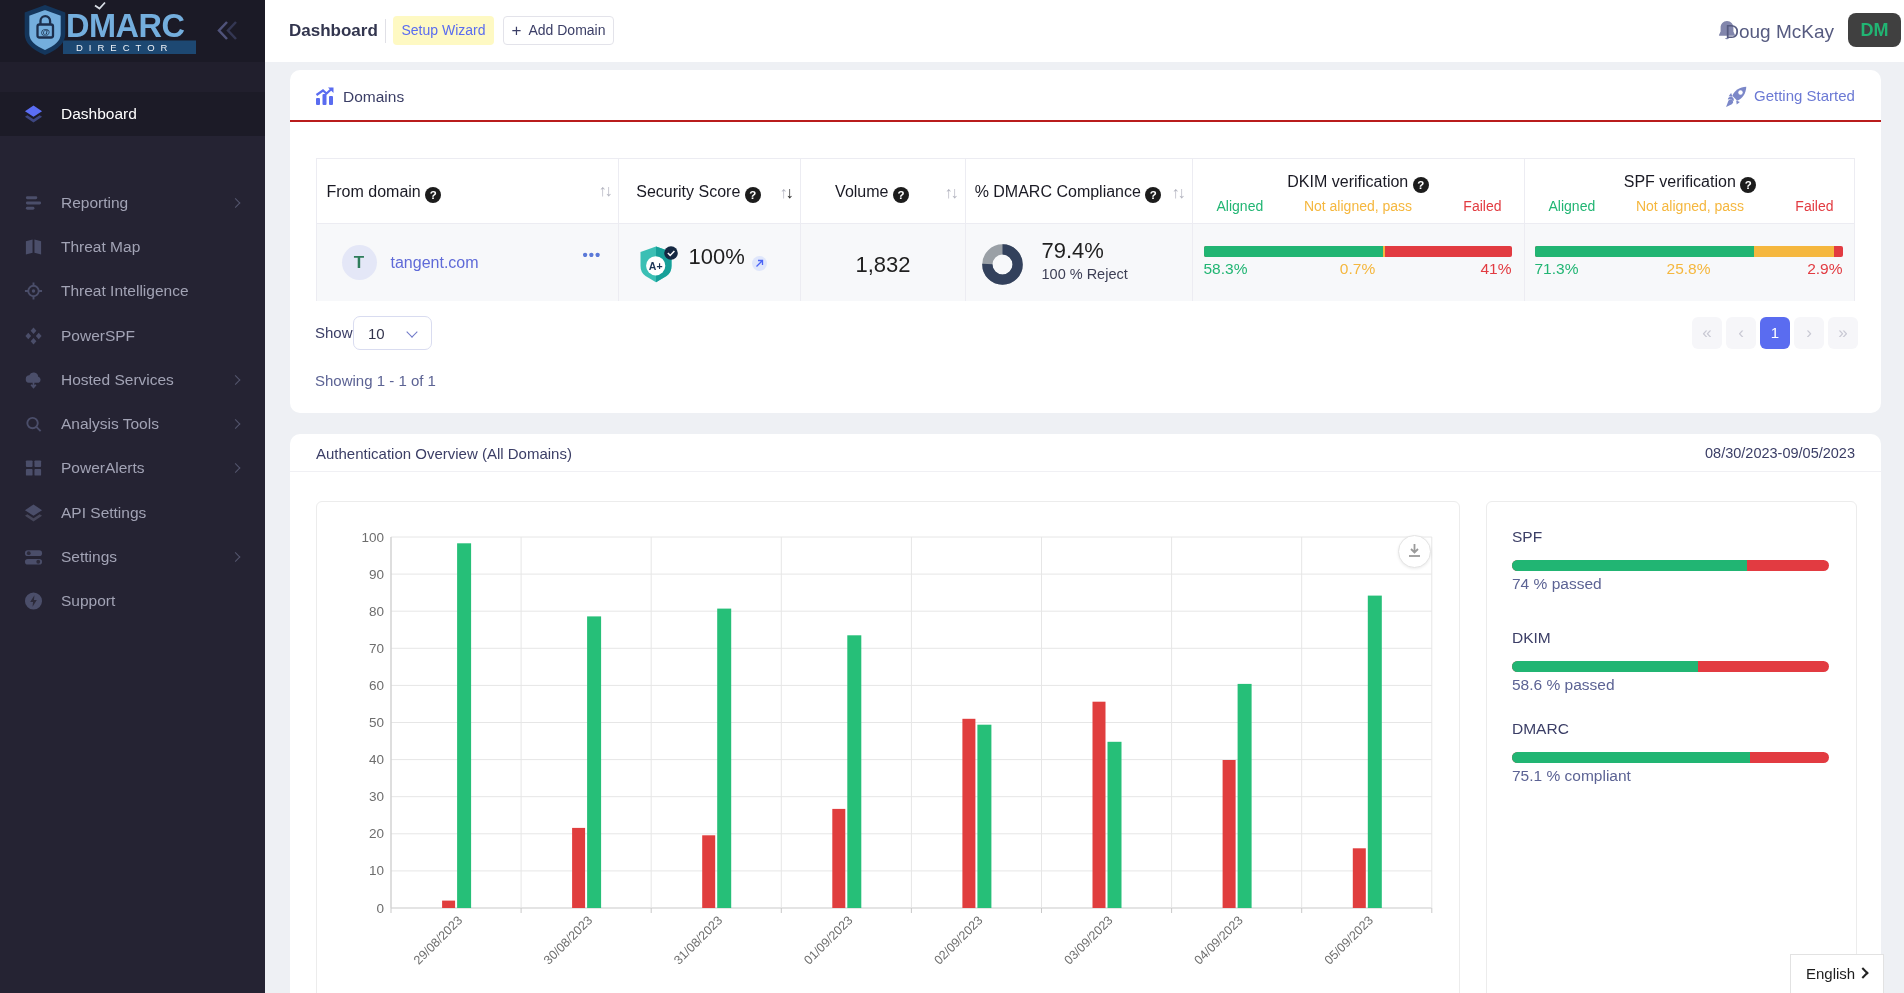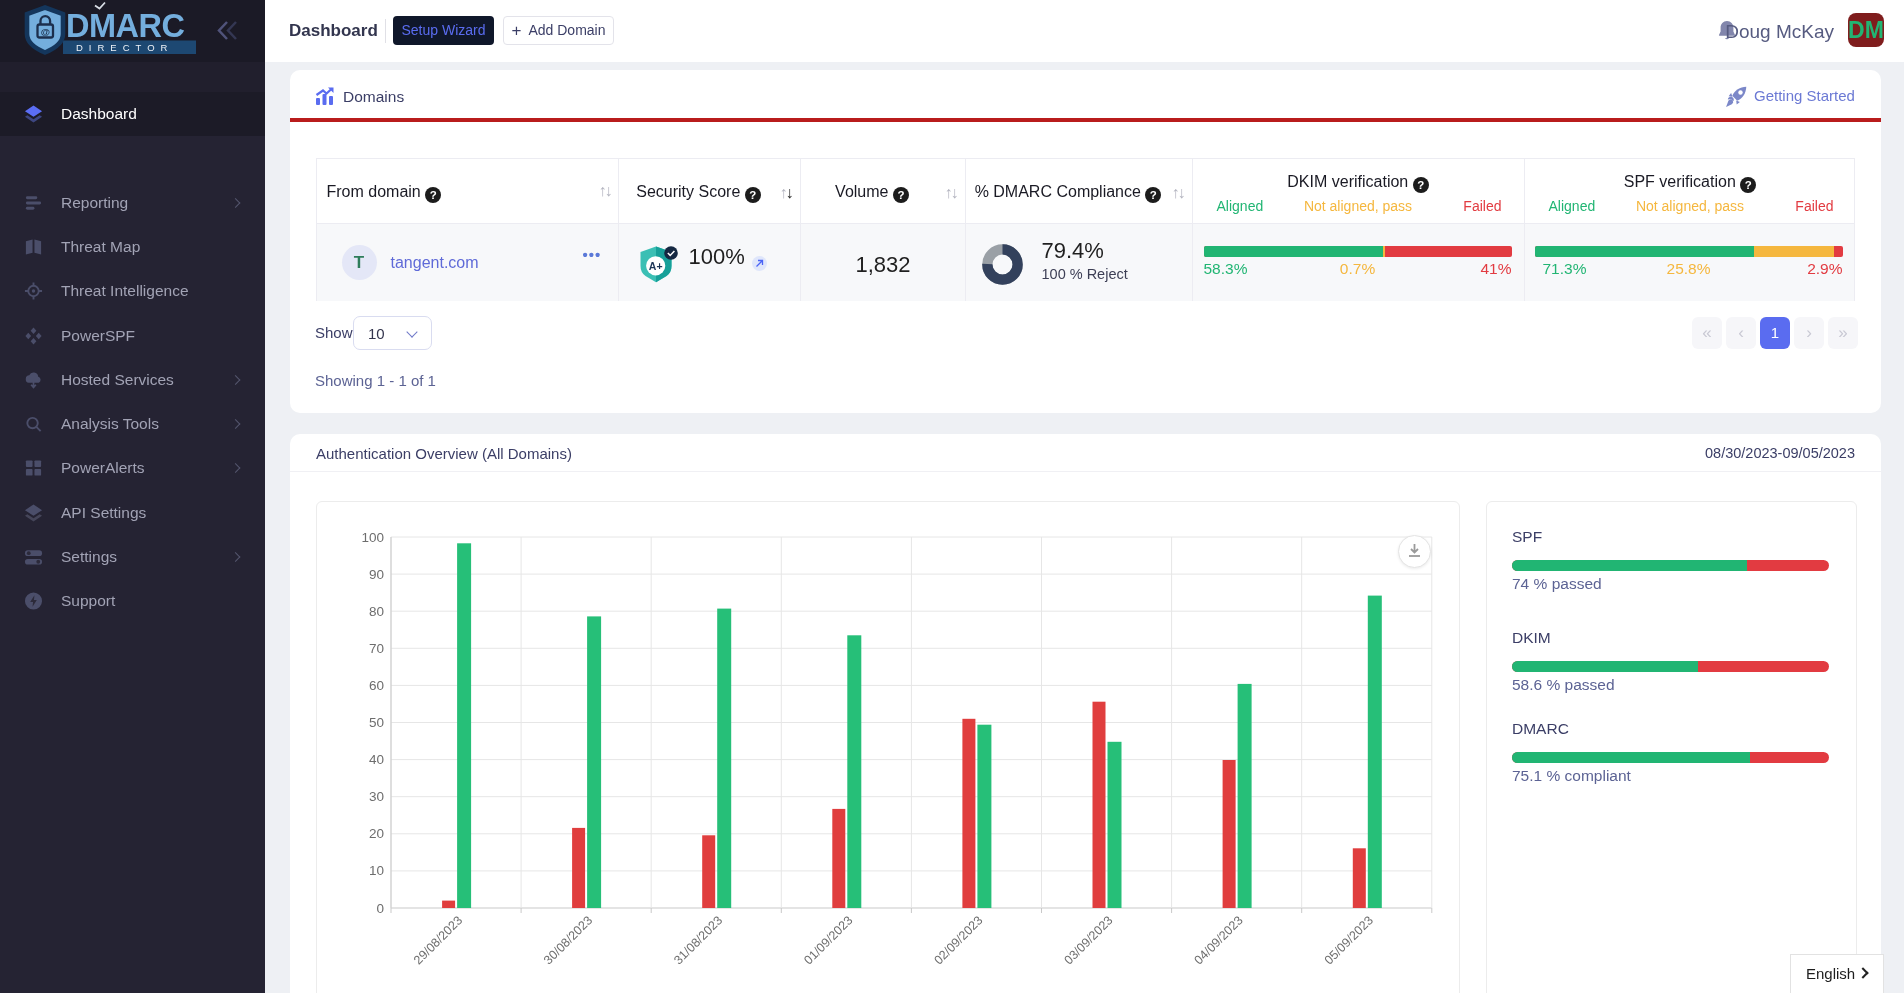--- a/index.html
+++ b/index.html
@@ -135,37 +135,37 @@
         <circle cx="10" cy="10" r="9" fill="#4b4e6a"></circle>
         <path d="M11 4 L6.5 11 L9.5 11 L9 16 L13.5 9 L10.5 9 Z" fill="#2c2a3a"></path>
       </svg>
       <div class="txt">Support</div>
     </div>
 </div>
 
 <div id="topbar">
   <div class="abs" style="left:24px;top:21px;font-size:17px;font-weight:bold;color:#32354e;">Dashboard</div>
   <div class="abs" style="left:120px;top:19px;width:1px;height:24px;background:#e0e0e6;"></div>
-  <div class="abs" style="left:128px;top:16px;width:101px;height:29px;background:#0f172a;border-radius:4px;
+  <div class="abs" style="left:128px;top:16px;width:101px;height:29px;background:#fef9c3;border-radius:4px;
        color:#5a6cf0;font-size:14px;text-align:center;line-height:29px;">Setup Wizard</div>
   <div class="abs" style="left:238px;top:16px;width:111px;height:29px;background:#fff;border:1px solid #e3e3ea;border-radius:4px;
        color:#3b3e66;font-size:14px;text-align:center;line-height:27px;"><span style="font-size:17px;vertical-align:-1px;">+</span>&nbsp; Add Domain</div>
 
   <svg class="abs" style="left:1452px;top:20px;" width="20" height="22" viewBox="0 0 20 22">
     <path d="M10 1 C6.2 1 3.6 4 3.6 7.6 L3.6 11.5 L2 15 Q1.6 15.8 2.5 15.8 L17.5 15.8 Q18.4 15.8 18 15 L16.4 11.5 L16.4 7.6 C16.4 4 13.8 1 10 1 Z" fill="#8286ac"></path>
     <path d="M8 18 a2.2 2.2 0 0 0 4 0 Z" fill="#8286ac"></path>
   </svg>
   <div class="abs" style="right:70px;top:21px;font-size:19px;color:#565b80;">Doug McKay</div>
-  <div class="abs" style="left:1583px;top:13px;width:36px;height:34px;background:#7f1d1d;border-radius:8px;
-       color:#21b573;font-size:23px;font-weight:bold;text-align:center;line-height:34px;">DM</div>
+  <div class="abs" style="left:1583px;top:13px;width:53px;height:34px;background:#404040;border-radius:8px;
+       color:#21b573;font-size:18px;font-weight:bold;text-align:center;line-height:34px;">DM</div>
 </div>
 
 <div class="card" style="left:290px;top:70px;width:1591px;height:343px;">
 
-  <div class="abs" style="left:0;top:0;width:100%;height:52px;border-bottom:4px solid #b91c1c;">
+  <div class="abs" style="left:0;top:0;width:100%;height:52px;border-bottom:2px solid #b91c1c;">
     <svg class="abs" style="left:25px;top:16px;" width="21" height="20" viewBox="0 0 21 20">
       <rect x="1" y="12" width="4" height="7" rx="1" fill="#5a6cf0"></rect>
       <rect x="7.5" y="8" width="4" height="11" rx="1" fill="#5a6cf0"></rect>
       <rect x="14" y="10" width="4" height="9" rx="1" fill="#5a6cf0"></rect>
       <path d="M1.5 9 L8 4.5 L11.5 7.5 L17 2.5" fill="none" stroke="#5a6cf0" stroke-width="2.2"></path>
       <path d="M13 1.5 L18.5 1.5 L18.5 7" fill="#5a6cf0"></path>
     </svg>
     <div class="abs" style="left:53px;top:18px;font-size:15.5px;color:#3b3e66;">Domains</div>
     <svg class="abs" style="left:1434px;top:15px;" width="24" height="24" viewBox="0 0 24 24">
       <g fill="#7b87c8">
@@ -264,21 +264,21 @@
       <span style="position:absolute;left:0;width:100%;text-align:center;color:#f5b73e;">0.7%</span>
       <span style="position:absolute;right:0;color:#e23b41;">41%</span>
           </div>
         </div>
     <div class="abs" style="left:1208px;top:0;width:331px;height:77px;">
           <div style="position:absolute;left:10px;top:22px;width:308px;height:11px;border-radius:2px;overflow:hidden;background:#e23b41;">
       <div style="position:absolute;left:0;top:0;width:219.6px;height:11px;background:#21b573;"></div>
       <div style="position:absolute;left:219.6px;top:0;width:79.5px;height:11px;background:#f5b73e;"></div>
           </div>
     <div style="position:absolute;left:10px;top:36px;width:308px;height:18px;font-size:15.5px;">
-      <span style="position:absolute;left:0;color:#21b573;margin-left:8px;">71.3%</span>
+      <span style="position:absolute;left:0;color:#21b573;">71.3%</span>
       <span style="position:absolute;left:0;width:100%;text-align:center;color:#f5b73e;">25.8%</span>
       <span style="position:absolute;right:0;color:#e23b41;">2.9%</span>
           </div>
         </div>
   </div>
 </div>
 
   <div class="abs" style="left:25px;top:254px;font-size:15px;color:#3b3e66;">Show</div>
   <div class="abs" style="left:63px;top:246px;width:79px;height:34px;border:1px solid #d9dcf0;border-radius:7px;">
     <div class="abs" style="left:14px;top:8px;font-size:15px;color:#33354d;">10</div>

